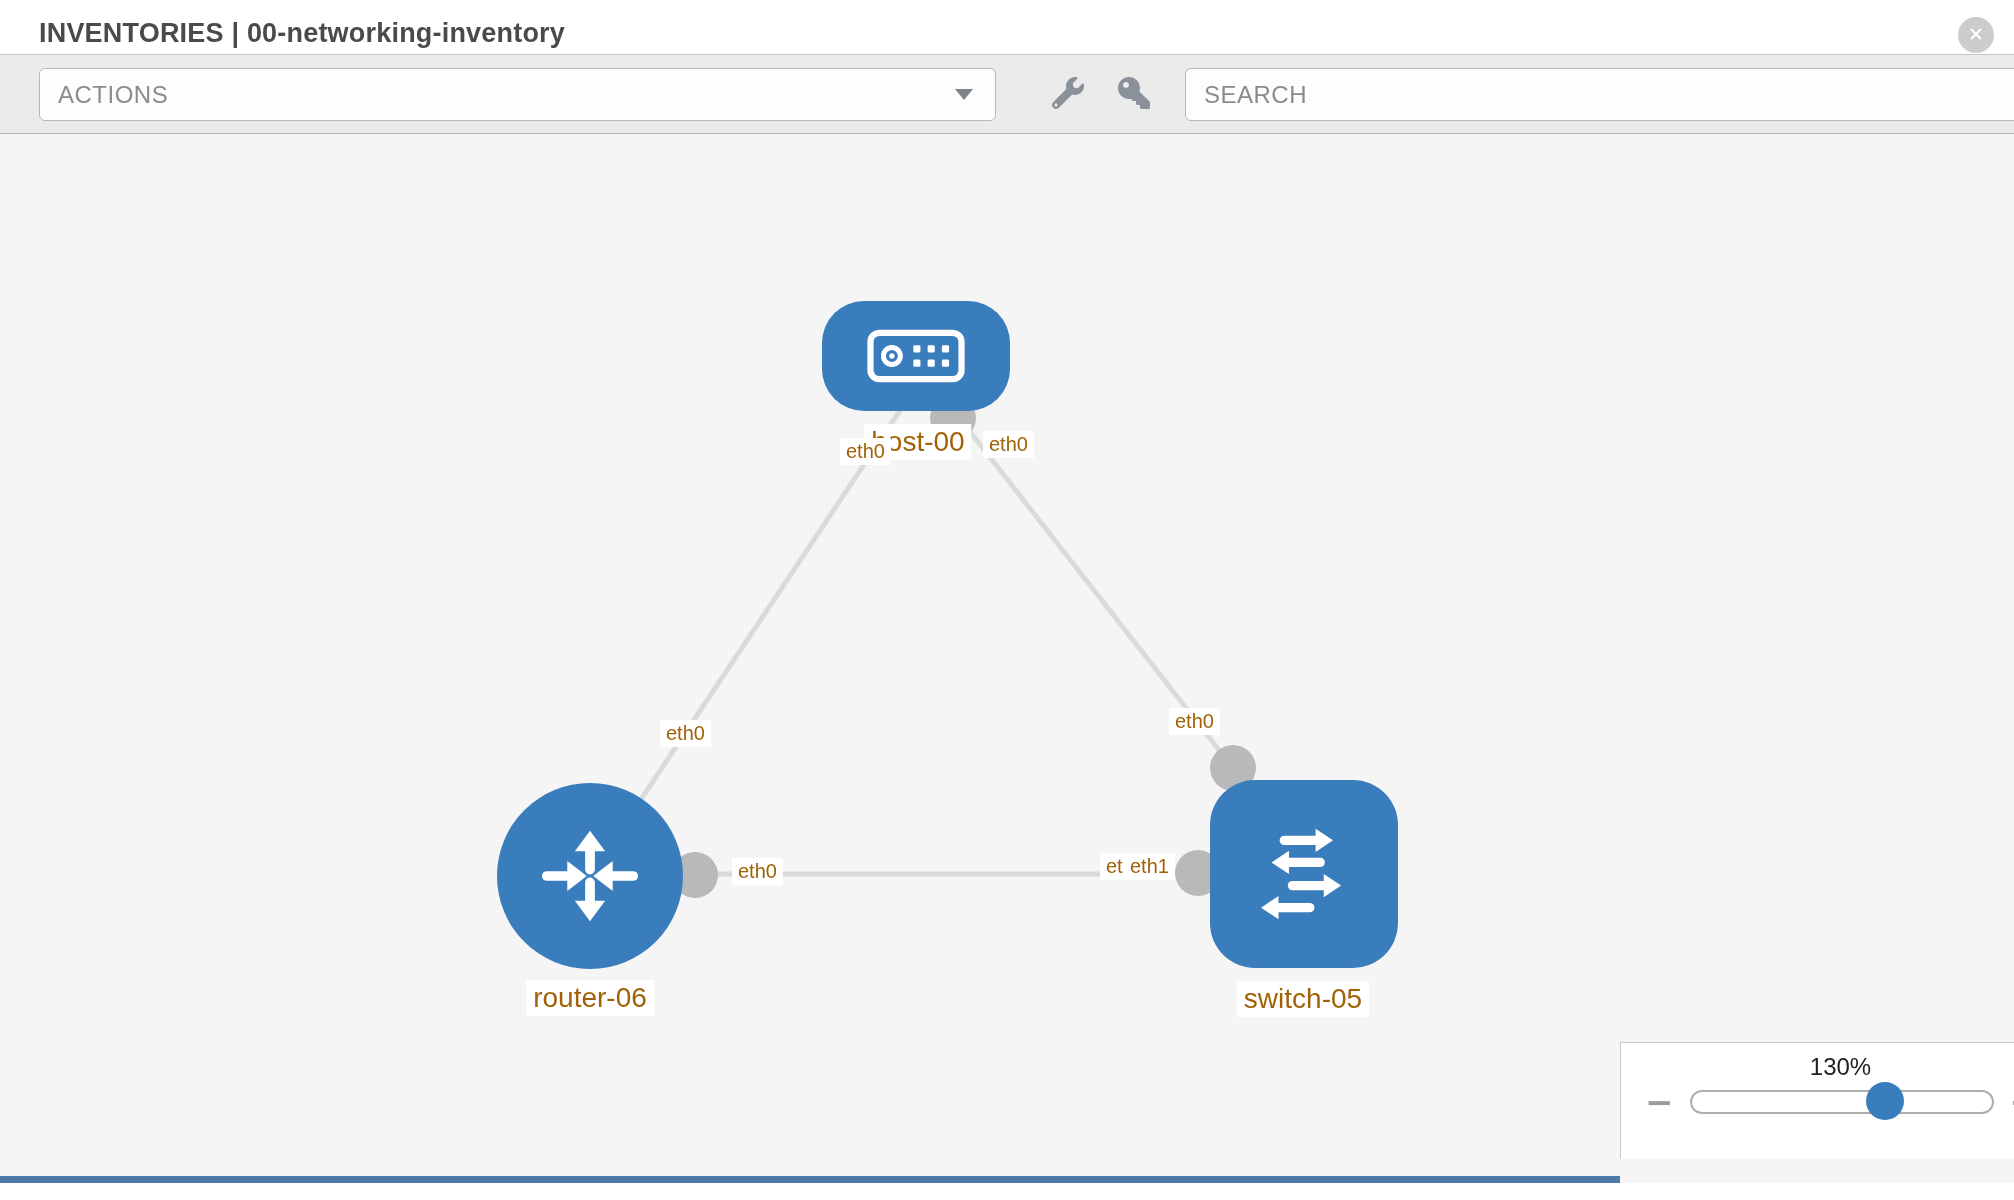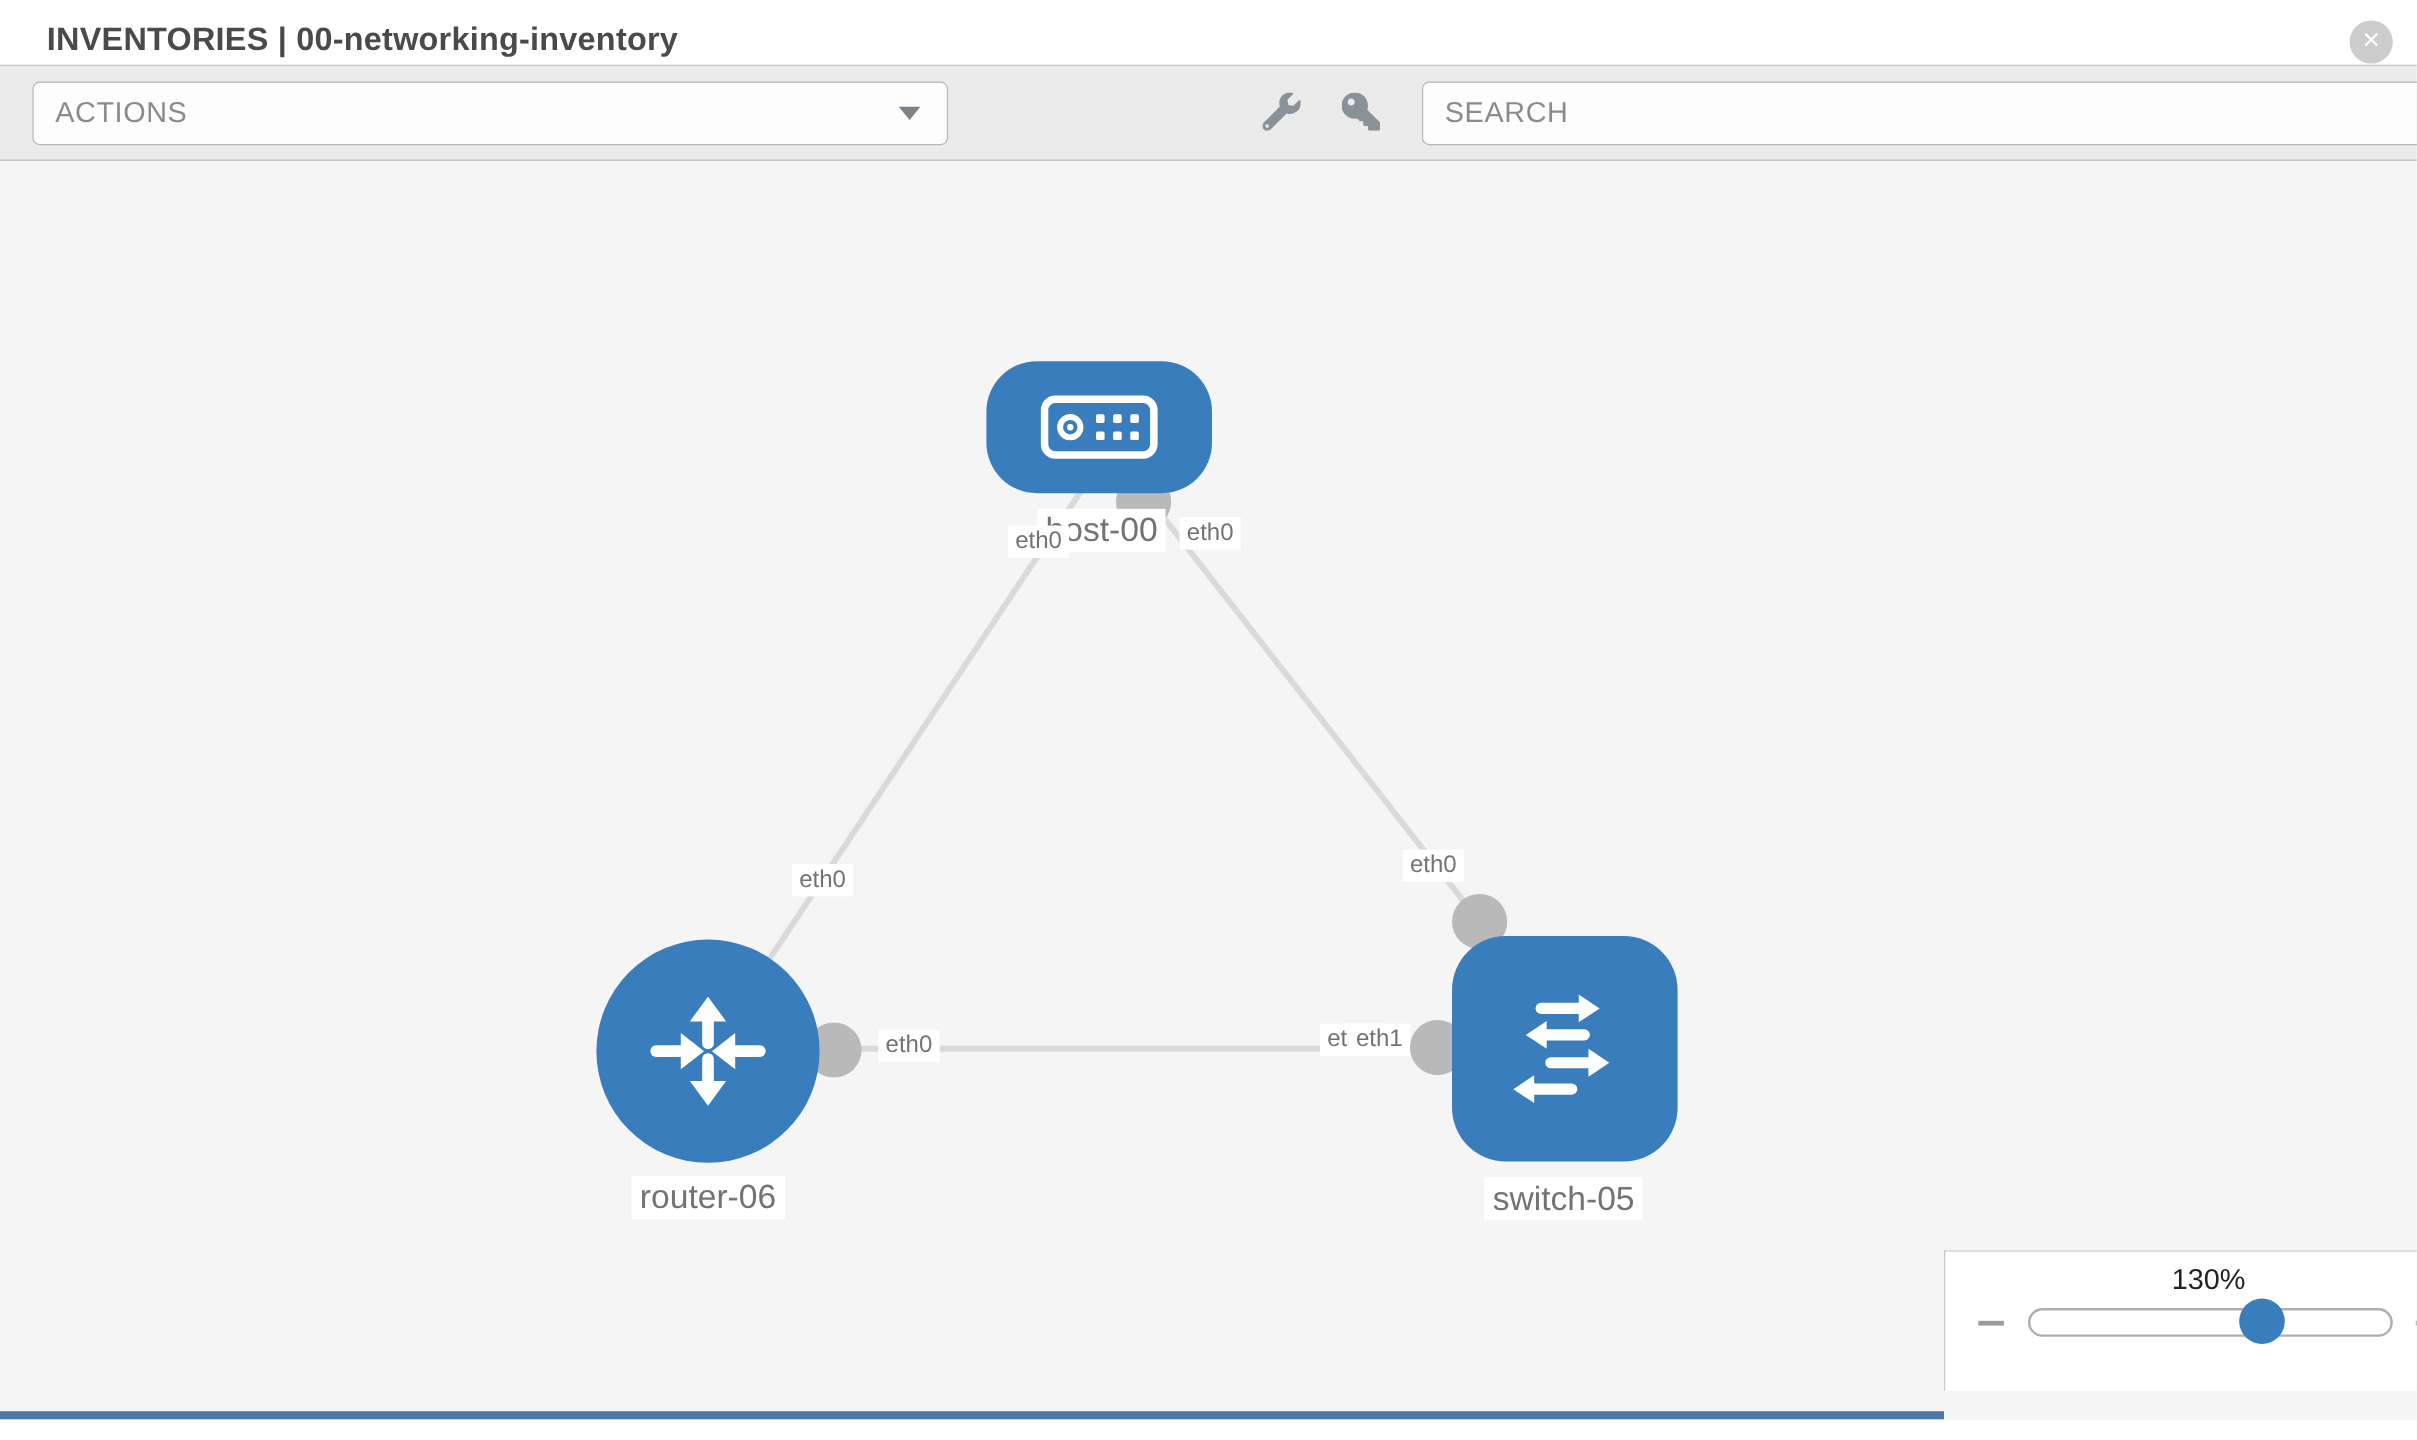--- a/index.html
+++ b/index.html
@@ -28,40 +28,40 @@
     position:absolute;top:13px;height:53px;background:#fdfdfd;
     border:1px solid #b7b7b7;border-radius:6px;box-sizing:border-box;
     display:flex;align-items:center;justify-content:space-between;
     padding:0 22px 0 18px;cursor:pointer;
   }
   .select-box .label{font-size:24px;color:#8b8b8b;letter-spacing:.5px;}
   .caret{
     width:0;height:0;border-left:9px solid transparent;border-right:9px solid transparent;
     border-top:11px solid #7b8288;
   }
-  .actions-box{left:27px;width:763px;}
+  .actions-box{left:39px;width:957px;}
   .search-box{left:1185px;width:895px;}
   .tool-icon{position:absolute;top:22px;width:32px;height:32px;display:block;cursor:pointer;}
   .tool-icon svg{width:32px;height:32px;fill:#8a9199;}
   .wrench{left:1052px;}
   .key{left:1118px;}
   
   .canvas{
     position:relative;width:2014px;height:1049px;background:#f5f5f5;overflow:hidden;
   }
   .links-layer{position:absolute;left:0;top:0;}
   .link-line{stroke:#dadada;stroke-width:5;}
   .connector{fill:#b9b9b9;}
   .node{position:absolute;background:#3a7dbd;display:flex;align-items:center;justify-content:center;cursor:pointer;}
   .node-host{left:822px;top:167px;width:188px;height:110px;border-radius:42px;}
   .node-router{left:497px;top:649px;width:186px;height:186px;border-radius:50%;}
   .node-switch{left:1210px;top:646px;width:188px;height:188px;border-radius:45px;}
   .node svg{display:block;}
   .viz-label{
-    position:absolute;background:#ffffff;color:#737373;white-space:nowrap;
+    position:absolute;background:#ffffff;color:#a16207;white-space:nowrap;
   }
   .node-label{font-size:28px;padding:2px 7px;transform:translateX(-50%);}
   .if-label{font-size:20px;padding:2px 6px;}
   
   .zoom-panel{
     position:absolute;left:1620px;top:908px;width:440px;height:117px;background:#ffffff;
     border-left:1px solid #c9c9c9;border-top:1px solid #c9c9c9;box-sizing:border-box;
   }
   .zoom-level{margin-top:10px;text-align:center;font-size:24px;color:#222222;}
   .zoom-row{display:flex;align-items:center;padding:6px 22px 0 24px;}

